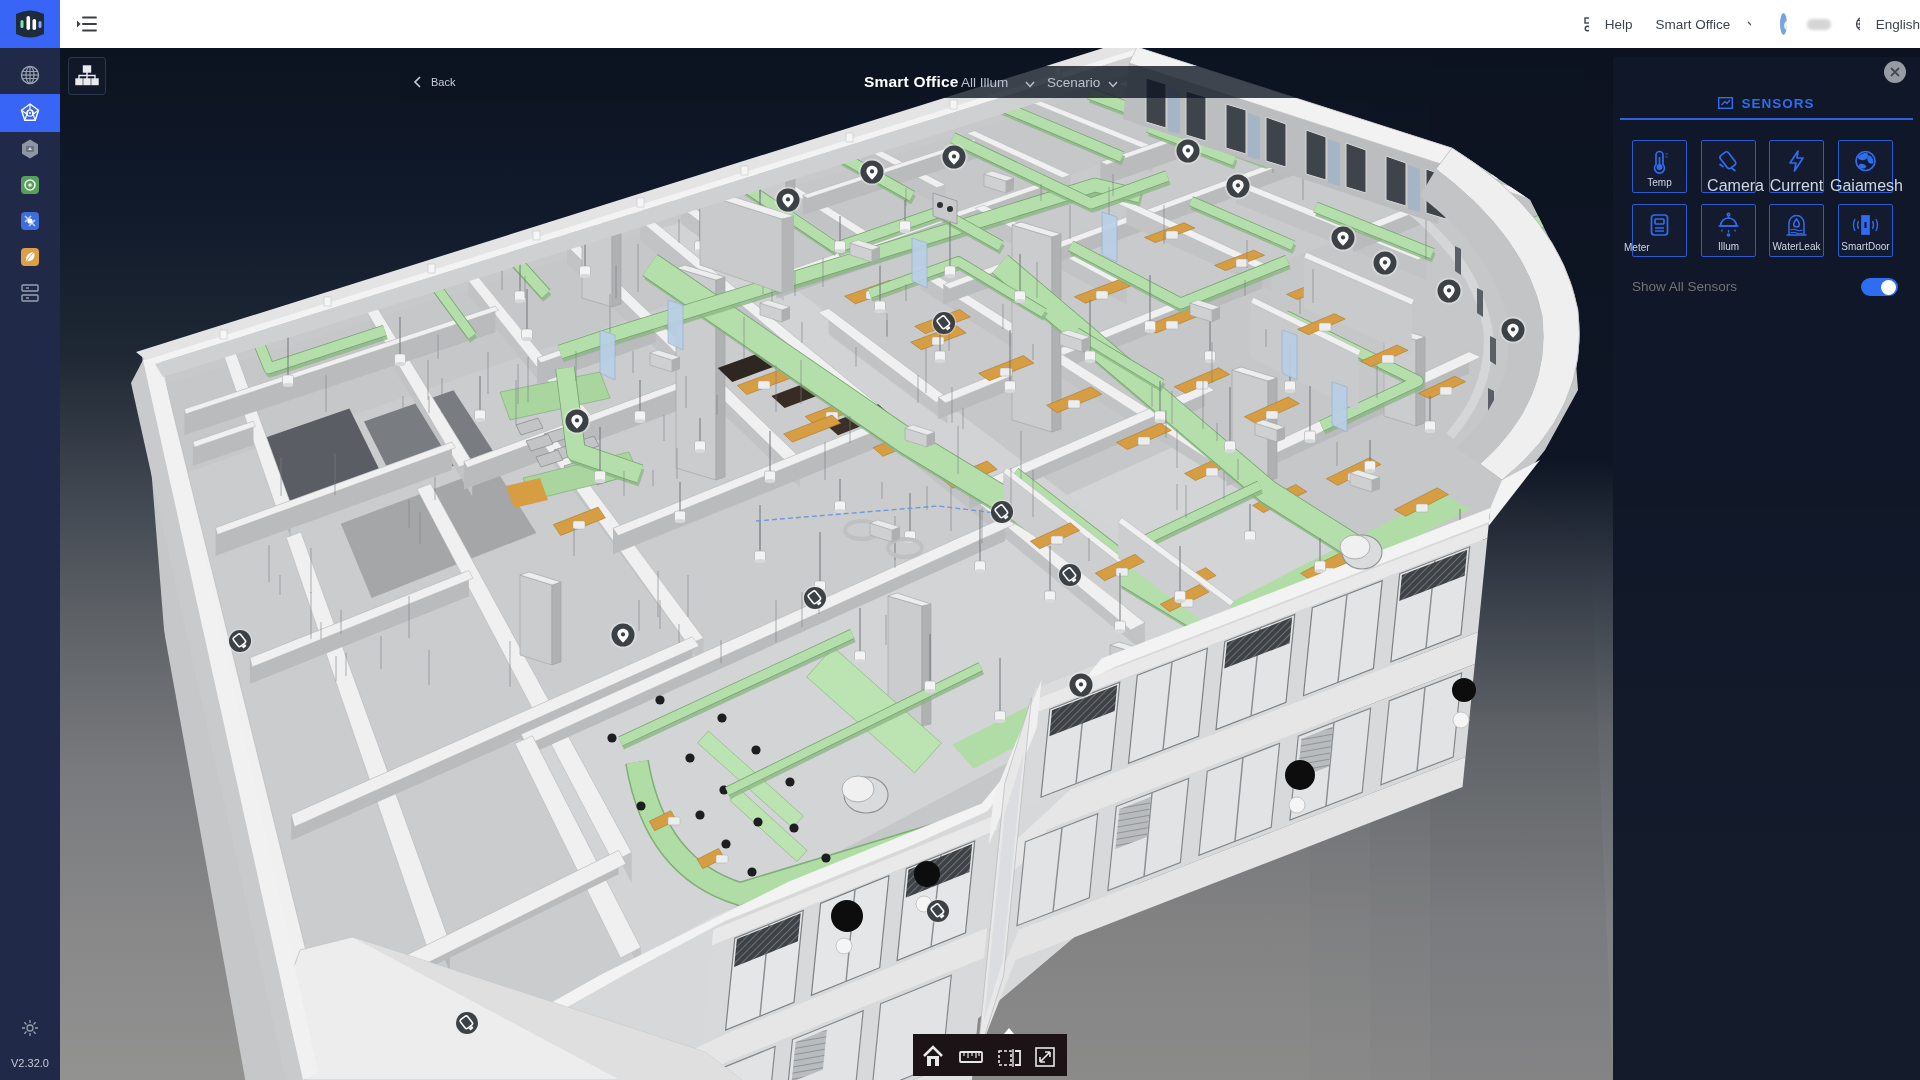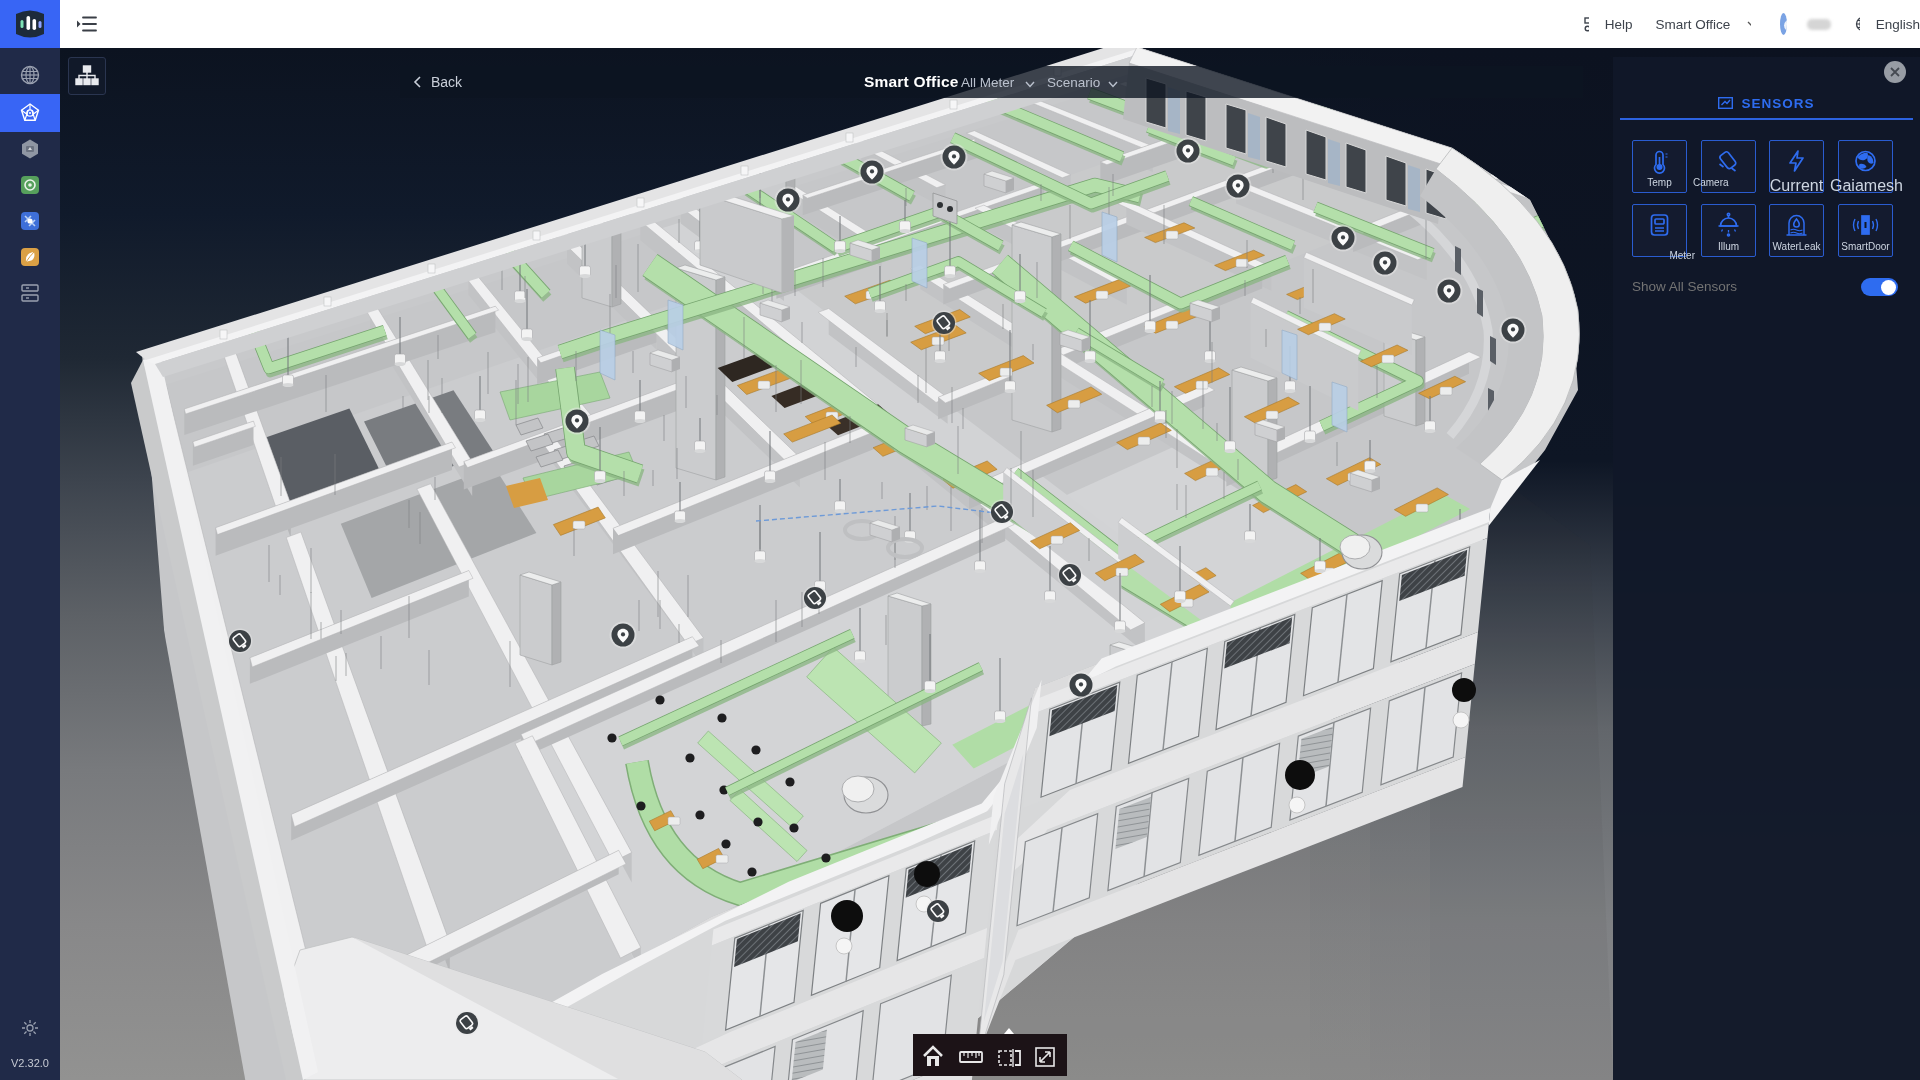--- a/index.html
+++ b/index.html
@@ -991,28 +991,28 @@
       <g stroke="#e8eaee" stroke-width="1.4" fill="none">
         <rect x="14.5" y="8" width="7" height="6" fill="#e8eaee"></rect>
         <rect x="7" y="21" width="6" height="5.5" fill="#e8eaee"></rect>
         <rect x="15" y="21" width="6" height="5.5" fill="#e8eaee"></rect>
         <rect x="23" y="21" width="6" height="5.5" fill="#e8eaee"></rect>
         <path d="M18 14 L18 17.5 M10 21 L10 17.5 L26 17.5 L26 21 M18 17.5 L18 21"></path>
       </g>
     </svg></div>
 
 <div class="abs" style="left:400px;top:66px;width:1183px;height:32px;background:rgba(13,20,33,0.78);"></div>
-<div class="abs" style="left:413px;top:66px;height:32px;display:flex;align-items:center;color:#c9cfd9;font-size:14px;">
+<div class="abs" style="left:413px;top:66px;height:32px;display:flex;align-items:center;color:#c9cfd9;font-size:11px;">
 <svg width="9" height="14">
       <path d="M7 2 L2 7 L7 12" fill="none" stroke="#c9cfd9" stroke-width="1.6"></path>
     </svg>
 <span style="margin-left:9px">Back</span>
   </div>
 <div class="abs" style="left:864px;top:73px;color:#fff;font-size:15.5px;font-weight:bold;letter-spacing:0.2px;">Smart Office</div>
-<div class="abs" style="left:961px;top:75px;color:#bac1cd;font-size:13.5px;">All Meter</div>
+<div class="abs" style="left:961px;top:75px;color:#bac1cd;font-size:13.5px;">All Illum</div>
 <svg class="abs" style="left:1025px;top:81px" width="10" height="7">
     <path d="M1 1 L5 5.5 L9 1" fill="none" stroke="#bac1cd" stroke-width="1.4"></path>
   </svg>
 <div class="abs" style="left:1047px;top:75px;color:#bac1cd;font-size:13.5px;">Scenario</div>
 <svg class="abs" style="left:1108px;top:81px" width="10" height="7">
     <path d="M1 1 L5 5.5 L9 1" fill="none" stroke="#bac1cd" stroke-width="1.4"></path>
   </svg>
 
 <div class="abs" style="left:913px;top:1034px;width:154px;height:42px;background:#1c1317;"></div>
 <svg class="abs" style="left:913px;top:1026px" width="154" height="50">
@@ -1063,21 +1063,21 @@
 <div class="abs" style="left:1701px;top:140px;width:55px;height:53px;border:1px solid #2a5cd0;border-radius:2px;background:rgba(23,32,54,0.5);"></div>
 <svg class="abs" style="left:1701px;top:140px" width="55" height="53">
     <g transform="translate(27.5,21)">
       <g fill="none" stroke="#2e6cf0" stroke-width="1.7">
         <rect x="-5" y="-9" width="10" height="16" rx="2.5" transform="rotate(-38)"></rect>
         <path d="M-9,3 L-5,6"></path>
         <path d="M3,7 L7,10"></path>
       </g>
     </g>
   </svg>
-<div class="abs" style="left:1693px;top:177px;width:71px;text-align:left;color:#ced6e2;font-size:10px;">Camera</div>
+<div class="abs" style="left:1693px;top:177px;width:71px;text-align:right;color:#ced6e2;font-size:16px;">Camera</div>
 <div class="abs" style="left:1769px;top:140px;width:55px;height:53px;border:1px solid #2a5cd0;border-radius:2px;background:rgba(23,32,54,0.5);"></div>
 <svg class="abs" style="left:1769px;top:140px" width="55" height="53">
     <g transform="translate(27.5,21)">
       <path d="M1.5,-10 L-6.5,2 L-0.5,2 L-2,10 L6.5,-3 L0.5,-3 Z" fill="none" stroke="#2e6cf0" stroke-width="1.7" stroke-linejoin="round"></path>
     </g>
   </svg>
 <div class="abs" style="left:1761px;top:177px;width:71px;text-align:center;color:#ced6e2;font-size:16px;">Current</div>
 <div class="abs" style="left:1838px;top:140px;width:55px;height:53px;border:1px solid #2a5cd0;border-radius:2px;background:rgba(23,32,54,0.5);"></div>
 <svg class="abs" style="left:1838px;top:140px" width="55" height="53">
     <g transform="translate(27.5,21)">
@@ -1093,21 +1093,21 @@
 <div class="abs" style="left:1632px;top:204px;width:55px;height:53px;border:1px solid #2a5cd0;border-radius:2px;background:rgba(23,32,54,0.5);"></div>
 <svg class="abs" style="left:1632px;top:204px" width="55" height="53">
     <g transform="translate(27.5,21)">
       <g fill="none" stroke="#2e6cf0" stroke-width="1.7">
         <rect x="-8" y="-10" width="16" height="20" rx="3"></rect>
         <rect x="-4.5" y="-6" width="9" height="5" rx="1"></rect>
         <path d="M-4.5,3 L4.5,3 M-4.5,6 L4.5,6" stroke-width="1.3"></path>
       </g>
     </g>
   </svg>
-<div class="abs" style="left:1624px;top:250px;width:71px;text-align:right;color:#ced6e2;font-size:10px;">Meter</div>
+<div class="abs" style="left:1624px;top:242px;width:71px;text-align:left;color:#ced6e2;font-size:10px;">Meter</div>
 <div class="abs" style="left:1701px;top:204px;width:55px;height:53px;border:1px solid #2a5cd0;border-radius:2px;background:rgba(23,32,54,0.5);"></div>
 <svg class="abs" style="left:1701px;top:204px" width="55" height="53">
     <g transform="translate(27.5,21)">
       <g fill="none" stroke="#2e6cf0" stroke-width="1.6">
         <path d="M-8,1 A8,8 0 0 1 8,1 Z"></path>
         <line x1="-10" y1="1" x2="10" y2="1"></line>
         <line x1="0" y1="-7" x2="0" y2="-9.5"></line>
         <circle cx="0" cy="-10.5" r="1.2"></circle>
         <path d="M-6,4.5 L-7,6.5 M0,5 L0,7.5 M6,4.5 L7,6.5" stroke-width="1.3"></path>
         <circle cx="0" cy="10" r="1"></circle>

